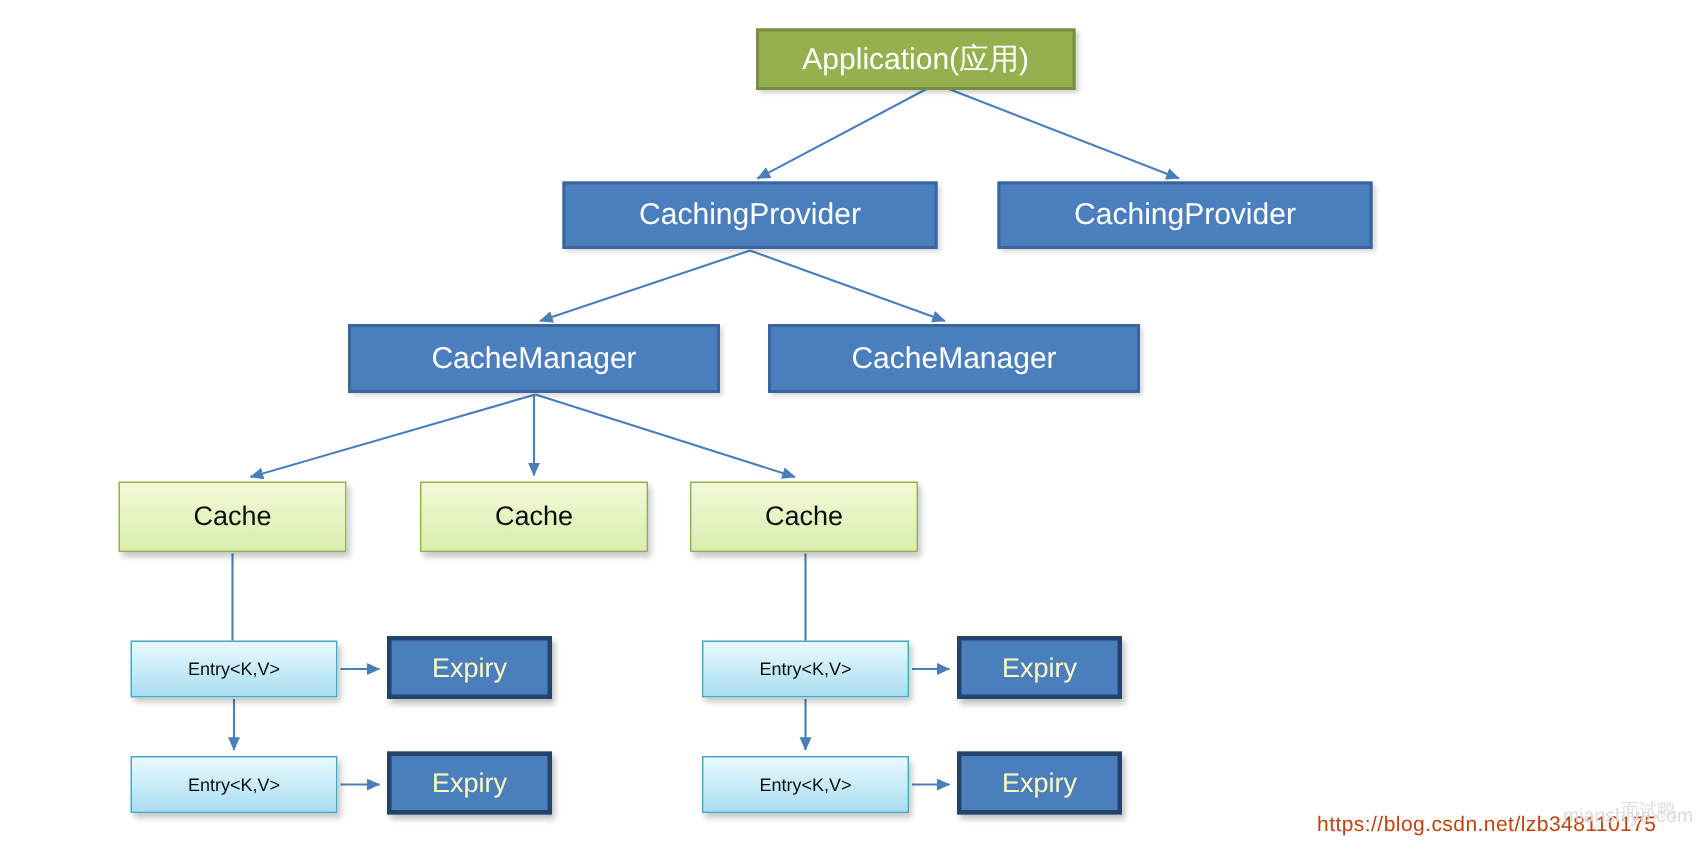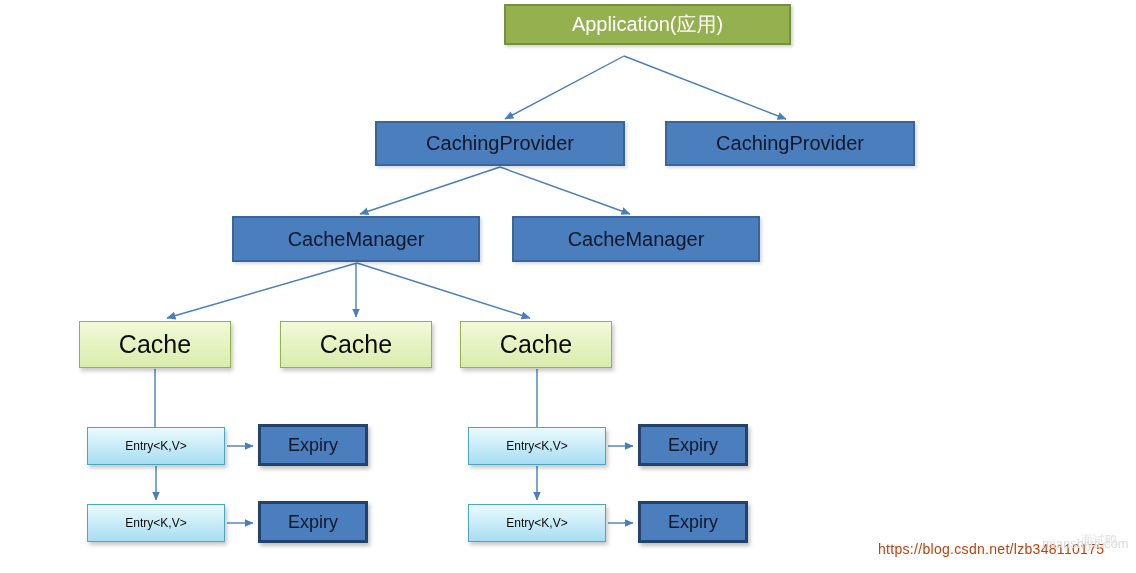--- a/index.html
+++ b/index.html
@@ -10,33 +10,33 @@
   #edges{position:absolute;left:0;top:0;width:1136px;height:573px;pointer-events:none;}
   .box{
     position:absolute;display:flex;align-items:center;justify-content:center;
     box-sizing:border-box;text-align:center;white-space:nowrap;
   }
   .app{
     background:#95b14f;border:2px solid #75903c;color:#ffffff;font-size:20px;
     box-shadow:2px 2px 3px rgba(0,0,0,0.18);
   }
   .blue{
-    background:#4a7ebc;border:2px solid #3a649c;color:#0f172a;font-size:20px;
+    background:#4a7ebc;border:2px solid #3a649c;color:#ffffff;font-size:20px;
     box-shadow:2px 2px 3px rgba(0,0,0,0.15);
   }
   .cache{
     background:linear-gradient(#f2f9d8,#d9edad);border:1px solid #93b24a;color:#0d0d0d;
-    font-size:25px;box-shadow:2px 3px 4px rgba(0,0,0,0.22);text-align:center;
+    font-size:18px;box-shadow:2px 3px 4px rgba(0,0,0,0.22);text-align:center;
   }
   .entry{
     background:linear-gradient(#eafafe,#a8ddf1);border:1px solid #48a7c6;color:#0d0d0d;
     font-size:12px;box-shadow:2px 3px 4px rgba(0,0,0,0.22);
   }
   .expiry{
-    background:#4a7ebc;border:3px solid #24436b;color:#0f172a;font-size:18px;
+    background:#4a7ebc;border:3px solid #24436b;color:#fef9c3;font-size:18px;
     box-shadow:2px 3px 4px rgba(0,0,0,0.25);
     text-align:center;
   }
   .wm{position:absolute;pointer-events:none;}
   .wm-url{left:878px;top:541px;font-size:14px;color:#c2410c;letter-spacing:0.3px;}
   .wm-brand{left:1081px;top:532px;font-size:12px;color:#dedede;}
   .wm-site{left:1042px;top:536px;font-size:13px;color:#dcdcdc;}
 </style>
 </head>
 <body>
@@ -59,21 +59,21 @@
     <line x1="537" y1="369" x2="537" y2="427"></line>
     <line x1="156" y1="466" x2="156" y2="500" marker-end="url(#arr)"></line>
     <line x1="537" y1="466" x2="537" y2="500" marker-end="url(#arr)"></line>
     <line x1="227" y1="446" x2="253" y2="446" marker-end="url(#arr)"></line>
     <line x1="227" y1="523" x2="253" y2="523" marker-end="url(#arr)"></line>
     <line x1="608" y1="446" x2="633" y2="446" marker-end="url(#arr)"></line>
     <line x1="608" y1="523" x2="633" y2="523" marker-end="url(#arr)"></line>
   </g>
 </svg>
 
-<div class="box app" style="left:504px;top:4px;width:287px;height:41px;">Application(应用)</div>
+<div class="box app" style="left:504px;top:19px;width:213px;height:41px;">Application(应用)</div>
 
 <div class="box blue" style="left:375px;top:121px;width:250px;height:45px;">CachingProvider</div>
 <div class="box blue" style="left:665px;top:121px;width:250px;height:45px;">CachingProvider</div>
 
 <div class="box blue" style="left:232px;top:216px;width:248px;height:46px;">CacheManager</div>
 <div class="box blue" style="left:512px;top:216px;width:248px;height:46px;">CacheManager</div>
 
 <div class="box cache" style="left:79px;top:321px;width:152px;height:47px;">Cache</div>
 <div class="box cache" style="left:280px;top:321px;width:152px;height:47px;">Cache</div>
 <div class="box cache" style="left:460px;top:321px;width:152px;height:47px;">Cache</div>

